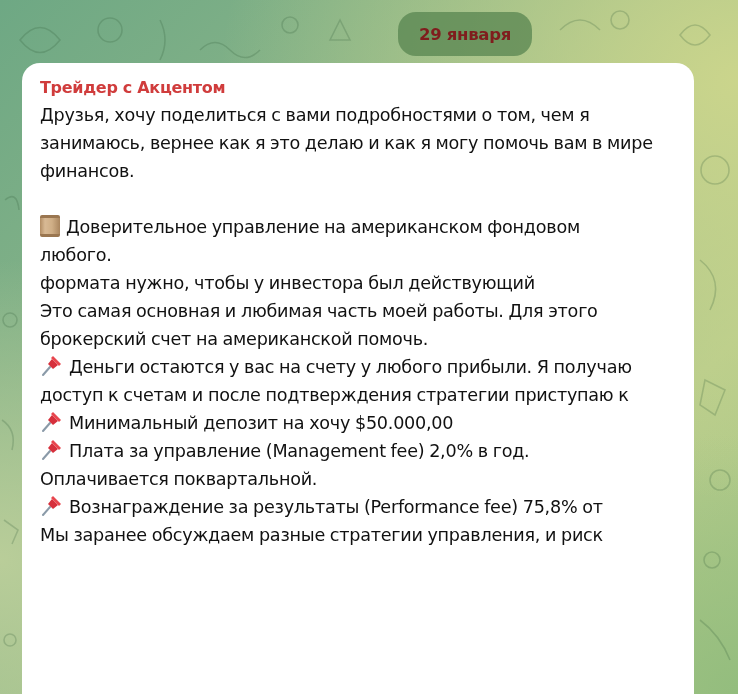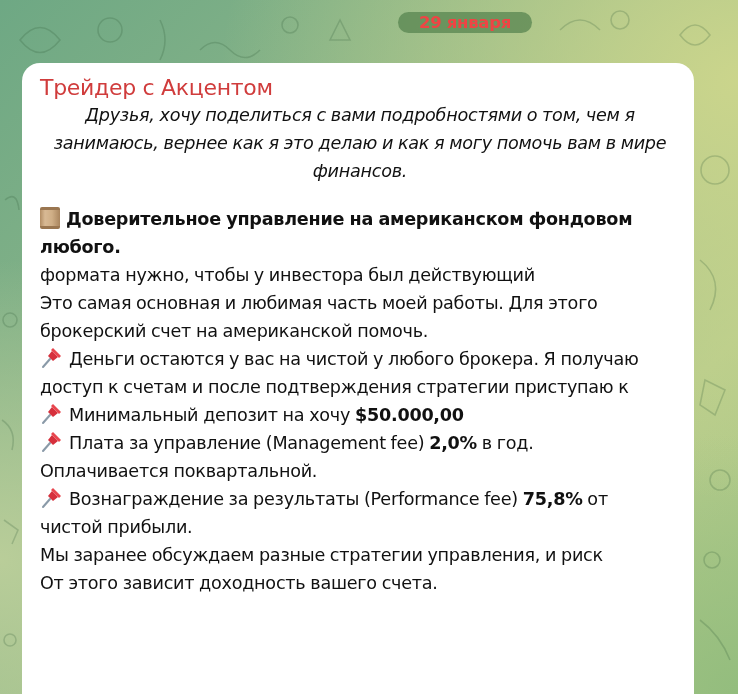--- a/index.html
+++ b/index.html
@@ -22,24 +22,24 @@
       position: absolute;
       inset: 0;
       pointer-events: none;
       opacity: 0.22;
     }
     .date-pill {
       position: absolute;
       left: 398px;
       top: 12px;
       width: 134px;
-      height: 21px;
+      height: 44px;
       border-radius: 18px;
       background: rgba(84, 130, 78, 0.72);
-      color: #ef4444;
+      color: #7f1d1d;
       font-family: "DejaVu Sans", sans-serif;
       font-size: 16.5px;
       font-weight: bold;
       letter-spacing: -0.3px;
       display: flex;
       align-items: center;
       justify-content: center;
     }
     .bubble {
       position: absolute;
@@ -47,39 +47,37 @@
       top: 63px;
       width: 672px;
       height: 660px;
       background: #ffffff;
       border-radius: 18px 18px 0 0;
       box-sizing: border-box;
       padding: 12px 14px 0 18px;
     }
     .sender {
       color: #d03c3c;
-      font-size: 22px;
-      font-weight: 400;
+      font-size: 16px;
+      font-weight: 700;
       line-height: 26px;
       letter-spacing: -0.3px;
     }
     .msg {
       color: #111111;
       font-size: 17.6px;
       line-height: 28px;
       letter-spacing: -0.25px;
       word-spacing: -0.5px;
     }
     .intro {
-      font-style: italic;
-      margin-bottom: 20px;
-      text-align: center;
+      margin-bottom: 28px;
     }
     .line { display: block; }
-    .bold { font-weight: bold; }
+    .bold { font-weight: normal; }
     .scroll-emoji {
       display: inline-block;
       width: 20px;
       height: 22px;
       margin-right: 6px;
       vertical-align: -4px;
       background: linear-gradient(90deg, #b28d64 0%, #d8b994 25%, #cfae86 60%, #a9855e 100%);
       border-top: 3px solid #9a7650;
       border-bottom: 3px solid #9a7650;
       box-sizing: border-box;
@@ -143,21 +141,21 @@
     <span class="line">Это самая основная и любимая часть моей работы. Для этого</span>
     <span class="line">брокерский счет на американской помочь.</span>
 
     <span class="line">
       <span class="pin-emoji">
         <svg width="22" height="22" viewBox="0 0 22 22">
             <line x1="3" y1="20" x2="10" y2="12" stroke="#8a9aa8" stroke-width="2" stroke-linecap="round"></line>
             <path d="M8 9 L13 14 L18 10 L12 4 Z" fill="#d6303c"></path>
             <path d="M11 3 L19 11 L21 9 L13 1 Z" fill="#e8464e"></path>
           </svg>
-      </span><span>Деньги остаются у вас на чистой у любого брокера. Я получаю</span>
+      </span><span>Деньги остаются у вас на счету у любого прибыли. Я получаю</span>
     </span>
     <span class="line">доступ к счетам и после подтверждения стратегии приступаю к</span>
 
     <span class="line">
       <span class="pin-emoji">
         <svg width="22" height="22" viewBox="0 0 22 22">
             <line x1="3" y1="20" x2="10" y2="12" stroke="#8a9aa8" stroke-width="2" stroke-linecap="round"></line>
             <path d="M8 9 L13 14 L18 10 L12 4 Z" fill="#d6303c"></path>
             <path d="M11 3 L19 11 L21 9 L13 1 Z" fill="#e8464e"></path>
           </svg>
@@ -177,18 +175,16 @@
 
     <span class="line">
       <span class="pin-emoji">
         <svg width="22" height="22" viewBox="0 0 22 22">
             <line x1="3" y1="20" x2="10" y2="12" stroke="#8a9aa8" stroke-width="2" stroke-linecap="round"></line>
             <path d="M8 9 L13 14 L18 10 L12 4 Z" fill="#d6303c"></path>
             <path d="M11 3 L19 11 L21 9 L13 1 Z" fill="#e8464e"></path>
           </svg>
       </span><span>Вознаграждение за результаты (Performance fee) </span><span class="bold">75,8%</span><span> от</span>
     </span>
-    <span class="line">чистой прибыли.</span>
 
     <span class="line">Мы заранее обсуждаем разные стратегии управления, и риск</span>
-    <span class="line">От этого зависит доходность вашего счета.</span>
   </div>
 </div>
 
 </body></html>

